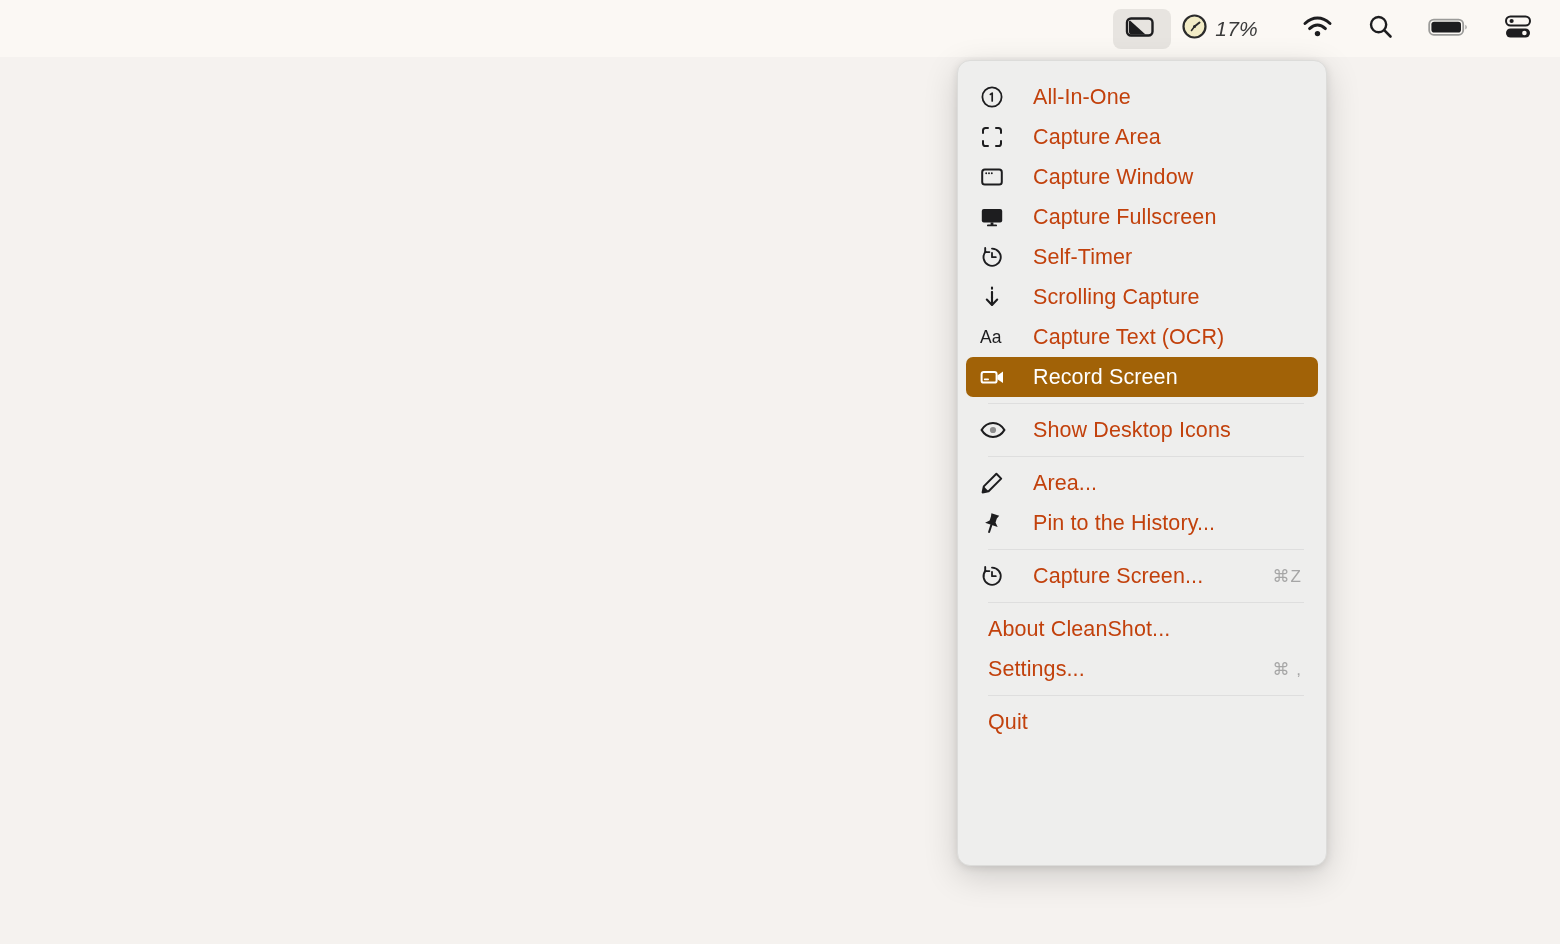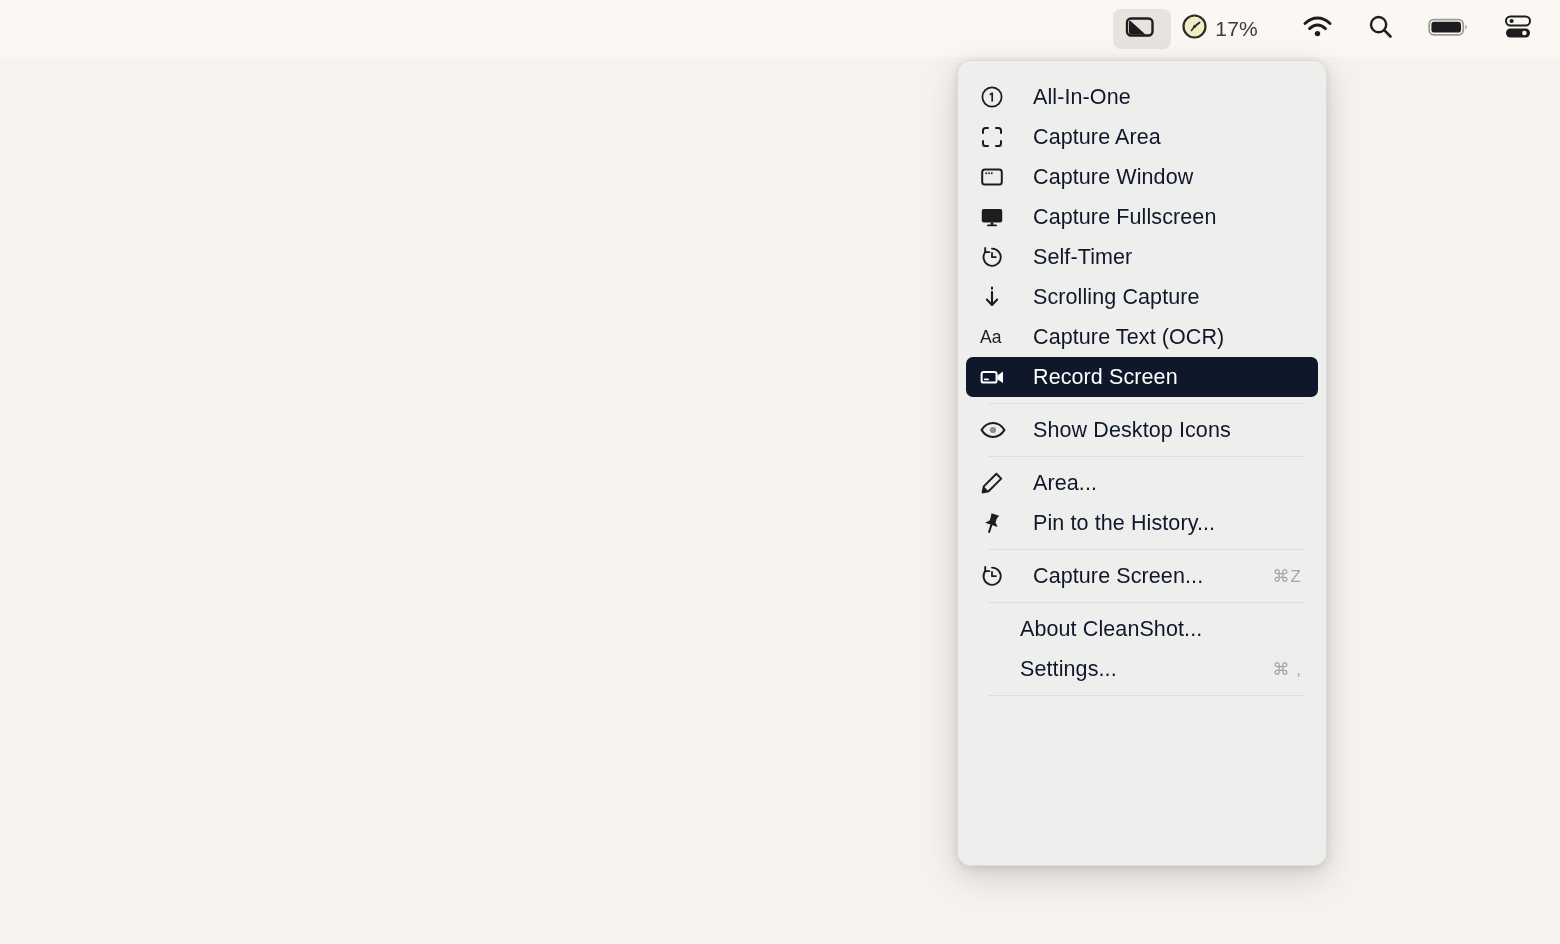--- a/index.html
+++ b/index.html
@@ -10,21 +10,21 @@
   }
   body { background:#f5f2ef; position:relative; }
 
   
   .menubar {
     position:absolute; top:0; left:0; width:1560px; height:57px;
     background:#fbf8f4;
     display:flex; align-items:center; justify-content:flex-end;
     padding-right:18px;
   }
-  .mb-group { display:flex; align-items:center; gap:0px; }
+  .mb-group { display:flex; align-items:center; gap:0px;font-style:italic; }
   .mb-item {
     height:40px; display:flex; align-items:center; justify-content:center;
     padding:0 10px;
   }
   .mb-item.active {
     background:#e7e4e0; border-radius:8px; padding:0 12px;
   }
   .mb-battpct {
     font-size:21px; color:#3b3b3b; letter-spacing:0.2px;
     margin-left:7px; margin-right:10px;
@@ -51,31 +51,31 @@
     padding:0 8px 0 14px;
     border-radius:7px;
     position:relative;
   }
   .row .ico {
     width:28px; min-width:28px; height:24px;
     display:flex; align-items:center; justify-content:flex-start;
     margin-right:25px;
   }
   .row .lbl {
-    font-size:21.5px; color:#0f172a; letter-spacing:0.1px;
+    font-size:21.5px; color:#c2410c; letter-spacing:0.1px;
     white-space:nowrap;
   }
   .row .shortcut {
     margin-left:auto; font-size:17px; color:#a6a6a6;
     letter-spacing:1px; padding-right:8px;
   }
-  .row.selected { background:#0f172a; }
+  .row.selected { background:#a16207; }
   .row.selected .lbl { color:#ffffff; }
   .row.noicon { padding-left:22px; }
-  .row.noicon .lbl { letter-spacing:0.1px;margin-left:32px; }
+  .row.noicon .lbl { letter-spacing:0.1px; }
 
   .sep {
     height:1px; background:#dedede;
     margin:6px 14px 6px 22px;
   }
 </style>
 </head>
 <body>
 
 <div class="menubar">
@@ -308,14 +308,19 @@
 
     <div class="row noicon">
       <span class="lbl">Settings...</span>
       <span class="shortcut">⌘ ,</span>
     </div>
 
   </div>
 
   <div class="sep"></div>
 
+  <div>
+    <div class="row noicon">
+      <span class="lbl">Quit</span>
+    </div>
+  </div>
 
 </div>
 
 </body></html>

